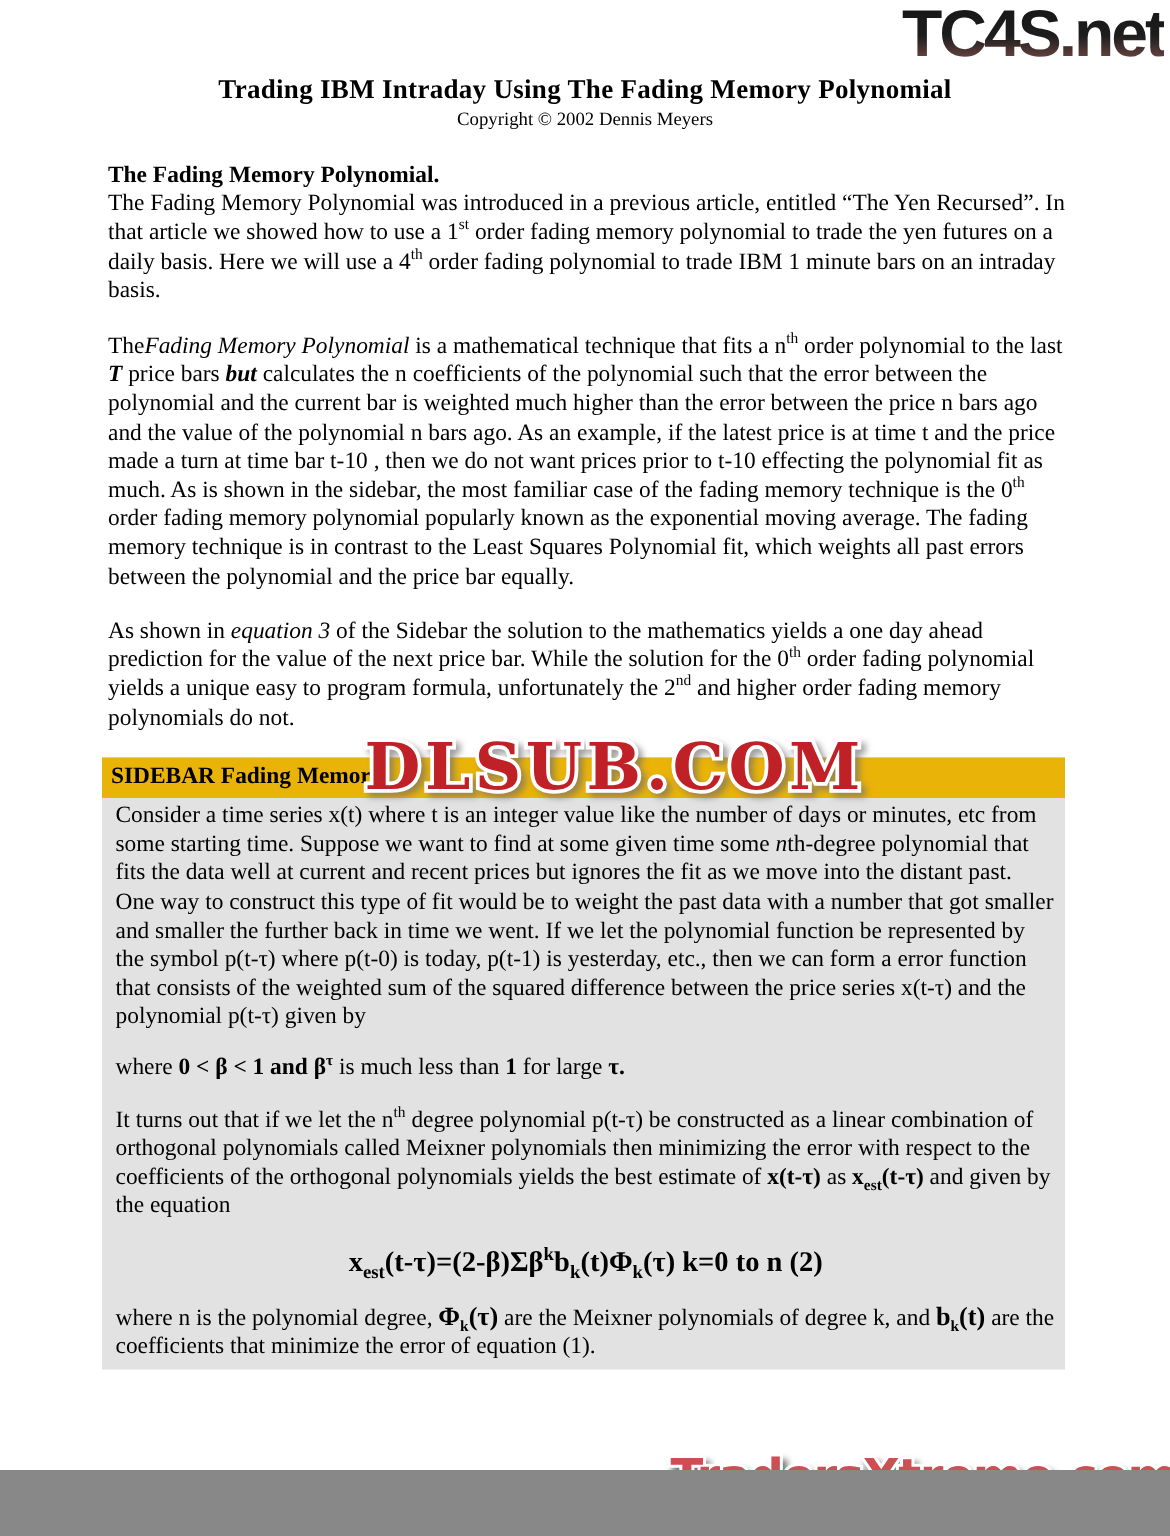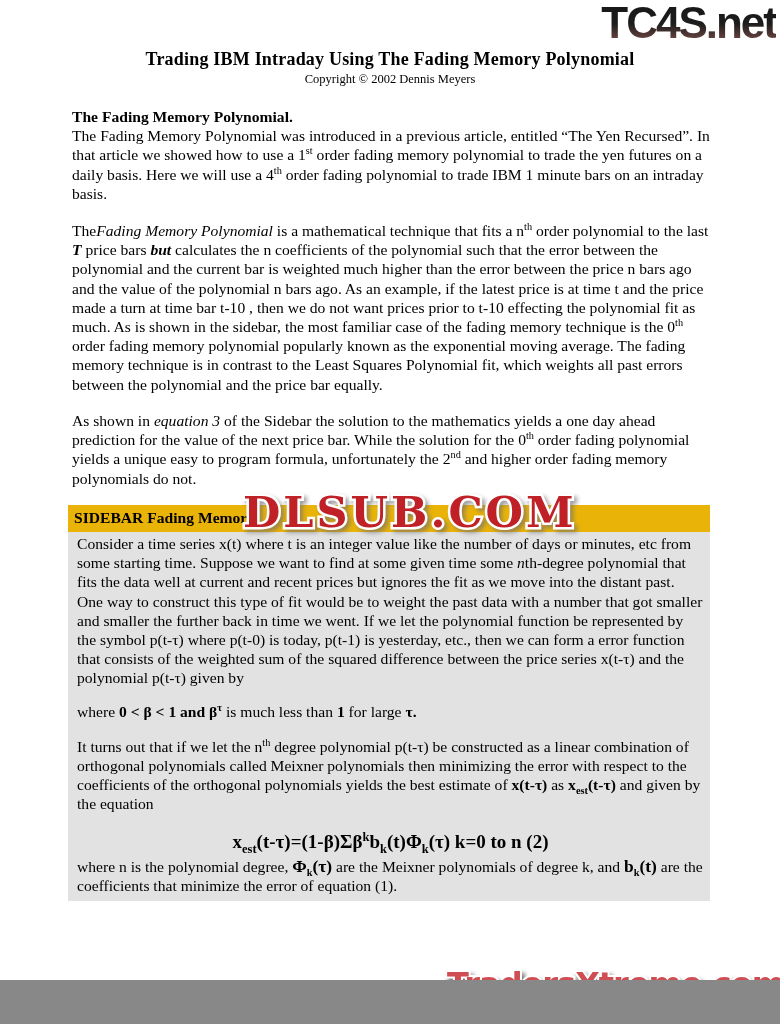--- a/index.html
+++ b/index.html
@@ -40,21 +40,21 @@
   .sidebar-header {
     background:#eab308; padding:3px 6px 4px 6px;
     font-weight:700; font-size:15.6px; line-height:20px; height:27px;
     white-space:nowrap; overflow:hidden;
   }
   .sidebar-content { padding:2px 6px 6px 9px; }
   .eq1 { text-align:center; font-size:16px; margin-top:14px; }
   .where1 { margin-top:14px; }
   .sp2 { margin-top:16px; }
   .eq2 { text-align:center; font-size:19px; margin-top:18px; }
-  .sp3 { margin-top:6px; }
+  .sp3 { margin-top:17px; }
   
   .seg-i { font-style:italic; }
   .seg-b { font-weight:700; }
   .seg-bi { font-weight:700; font-style:italic; }
   .seg-sup  { vertical-align:super; font-size:0.66em; line-height:0; }
   .seg-bsup { vertical-align:super; font-size:0.66em; line-height:0; font-weight:700; }
   .seg-bsub { vertical-align:sub;   font-size:0.66em; line-height:0; font-weight:700; }
   .seg-beq  { font-weight:700; font-size:1.12em; }
   
   .footer-left {
@@ -102,21 +102,21 @@
   <div class="p2 bodytext"><span class="seg-n">The</span><span class="seg-i">Fading Memory Polynomial</span><span class="seg-n"> is a mathematical technique that fits a n</span><span class="seg-sup">th</span><span class="seg-n"> order polynomial to the last </span><span class="seg-bi">T</span><span class="seg-n">  price bars </span><span class="seg-bi">but</span><span class="seg-n"> calculates the n coefficients of the polynomial such that the error between the polynomial and the current bar is weighted much higher than the error between the price n bars ago and the value of the polynomial n bars ago.  As an example, if the latest price is at time t and the price made a turn at time bar t-10 , then we do not want prices prior to t-10 effecting the polynomial fit as much.  As is shown in the sidebar, the most familiar case of the fading memory technique is the 0</span><span class="seg-sup">th</span><span class="seg-n"> order fading memory polynomial popularly known as the exponential moving average.  The fading memory technique is in contrast to the  Least Squares Polynomial fit,  which weights all past errors between the polynomial and the price bar equally.</span></div>
 
   <div class="p3 bodytext"><span class="seg-n">As shown in </span><span class="seg-i">equation 3</span><span class="seg-n"> of the Sidebar the solution to the mathematics yields a one day ahead prediction for the value of the next price bar.  While the solution for the 0</span><span class="seg-sup">th</span><span class="seg-n"> order fading polynomial yields a unique easy to program formula, unfortunately the 2</span><span class="seg-sup">nd</span><span class="seg-n"> and higher order fading memory polynomials do not.</span></div>
 
   <div class="sidebar">
     <div class="sidebar-header">SIDEBAR Fading Memor</div>
     <div class="sidebar-content bodytext">
       <div><span class="seg-n">Consider a time series x(t) where t is an integer value like the number of days or minutes, etc from some starting time.  Suppose we want to find at some given time some </span><span class="seg-i">n</span><span class="seg-n">th-degree polynomial that fits the data well at current and recent prices but ignores the fit as we move into the distant past.  One way to construct this type of fit would be to weight the past data with a number that got smaller and smaller the further back in time we went.  If we let the polynomial function be represented by the symbol p(t-τ) where p(t-0) is today, p(t-1) is yesterday, etc., then we can form a error function that consists of the weighted sum of the squared difference between the price series x(t-τ) and the polynomial p(t-τ) given by</span></div>
       <div class="where1"><span class="seg-n">where </span><span class="seg-b">0 &lt; β &lt; 1 and β</span><span class="seg-bsup">τ</span><span class="seg-n"> is much less than </span><span class="seg-b">1</span><span class="seg-n"> for large </span><span class="seg-b">τ.</span></div>
       <div class="sp2"><span class="seg-n">It turns out that if we let the n</span><span class="seg-sup">th</span><span class="seg-n"> degree polynomial p(t-τ) be constructed as a linear combination of orthogonal polynomials called Meixner polynomials then minimizing the error with respect to the coefficients of the orthogonal polynomials yields the best estimate of </span><span class="seg-b">x(t-τ)</span><span class="seg-n"> as </span><span class="seg-b">x</span><span class="seg-bsub">est</span><span class="seg-b">(t-τ)</span><span class="seg-n"> and given by the equation</span></div>
-      <div class="eq2"><span class="seg-b">x</span><span class="seg-bsub">est</span><span class="seg-b">(t-τ)=(1-β)Σβ</span><span class="seg-bsup">k</span><span class="seg-b">b</span><span class="seg-bsub">k</span><span class="seg-b">(t)Φ</span><span class="seg-bsub">k</span><span class="seg-b">(τ)  k=0 to n    (2)</span></div>
+      <div class="eq2"><span class="seg-b">x</span><span class="seg-bsub">est</span><span class="seg-b">(t-τ)=(2-β)Σβ</span><span class="seg-bsup">k</span><span class="seg-b">b</span><span class="seg-bsub">k</span><span class="seg-b">(t)Φ</span><span class="seg-bsub">k</span><span class="seg-b">(τ)  k=0 to n    (2)</span></div>
       <div class="sp3"><span class="seg-n">where n is the polynomial degree, </span><span class="seg-beq">Φ</span><span class="seg-bsub">k</span><span class="seg-beq">(τ)</span><span class="seg-n"> are the Meixner polynomials of degree k, and </span><span class="seg-beq">b</span><span class="seg-bsub">k</span><span class="seg-beq">(t)</span><span class="seg-n"> are the coefficients that minimize the error of equation (1).</span></div>
     </div>
   </div>
 
   <div class="wm wm-dlsub">DLSUB.COM</div>
 
   <div class="footer-left">Copyright © 2002 Dennis Meyers</div>
   <div class="footer-center">Trading IBM Intraday Using The Fa</div>
 
   <div class="wm wm-traders">TradersXtreme.com</div>

